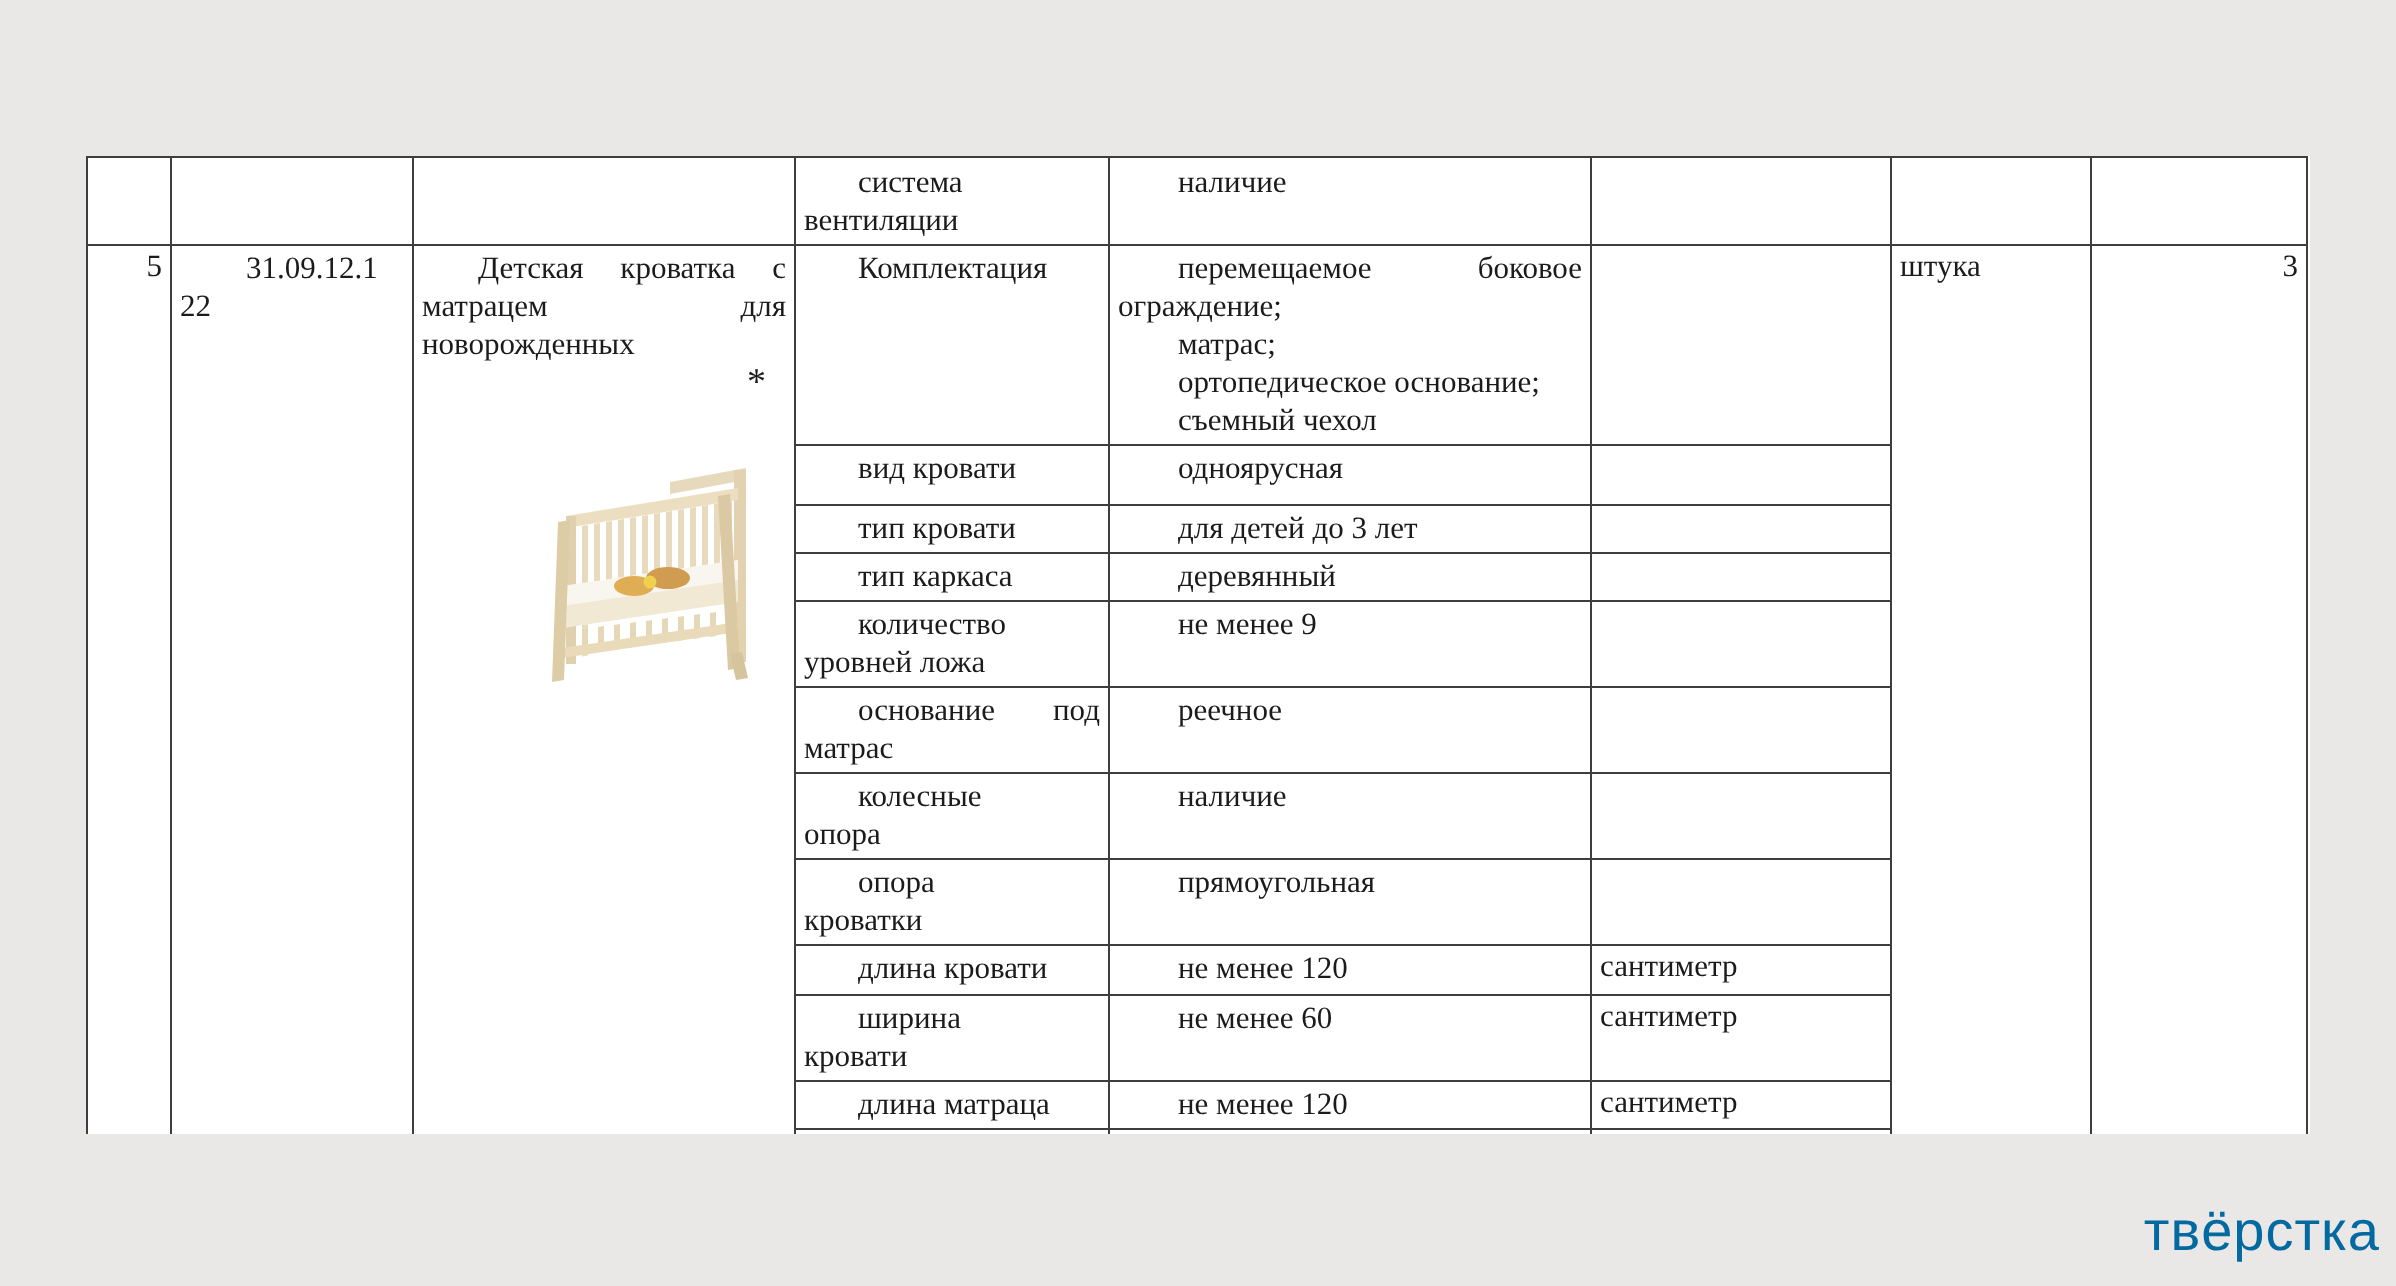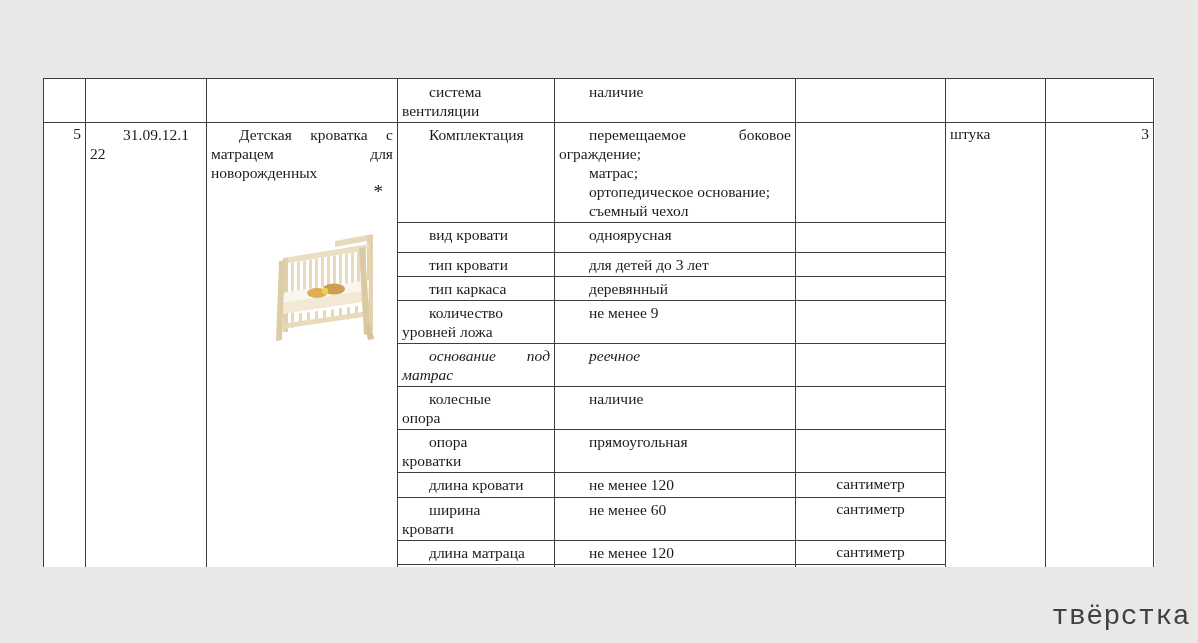--- a/index.html
+++ b/index.html
@@ -31,34 +31,34 @@
     background:#fff;
     overflow:hidden;
   }
   .ln{line-height:19px;min-height:19px;text-align:left;}
   .ln.j{text-align:justify;text-align-last:justify;}
   .c-char .ln.i{padding-left:27px;}
   .c-val  .ln.i{padding-left:30px;}
   .c-namecell .ln.i{padding-left:28px;}
   .c-code .ln.i{padding-left:33px;}
   .c-num{text-align:right;padding:2px 5px;}
-  .c-unit{text-align:center;padding:2px 0;}
+  .c-unit{text-align:left;padding:2px 0;}
   .c-unit7{padding:2px 0 2px 24px;}
   .c-qty{text-align:right;padding:2px 33px 2px 2px;}
   tr.carry td{padding-top:3px;}
   .asterisk{
     text-align:right;padding-right:10px;
     font-size:19px;line-height:19px;
   }
   .crib-wrap{margin:26px 0 0 50px;width:134px;height:118px;}
   .watermark{
     position:absolute;right:8px;bottom:11px;
-    font-family:Liberation Mono, monospace;
+    font-family:Liberation Sans, sans-serif;
     font-size:28px;letter-spacing:.5px;
-    color:#404040;
+    color:#0369a1;
   }
 </style>
 </head>
 <body>
 
 <div class="table-clip">
   <table class="spec">
     <colgroup>
       <col style="width:42px">
         <col style="width:121px">
@@ -196,21 +196,21 @@
         <tr style="height: 40px;">
           <td class="c-char">
             <div class="ln i">количество</div>
             <div class="ln">уровней ложа</div>
           </td>
           <td class="c-val">
             <div class="ln i">не менее 9</div>
           </td>
           <td class="c-unit"></td>
         </tr>
-        <tr style="height: 40px; font-style: italic;">
+        <tr style="height: 40px;">
           <td class="c-char">
             <div class="ln i j">основание под</div>
             <div class="ln">матрас</div>
           </td>
           <td class="c-val">
             <div class="ln i">реечное</div>
           </td>
           <td class="c-unit"></td>
         </tr>
         <tr style="height: 40px;">

